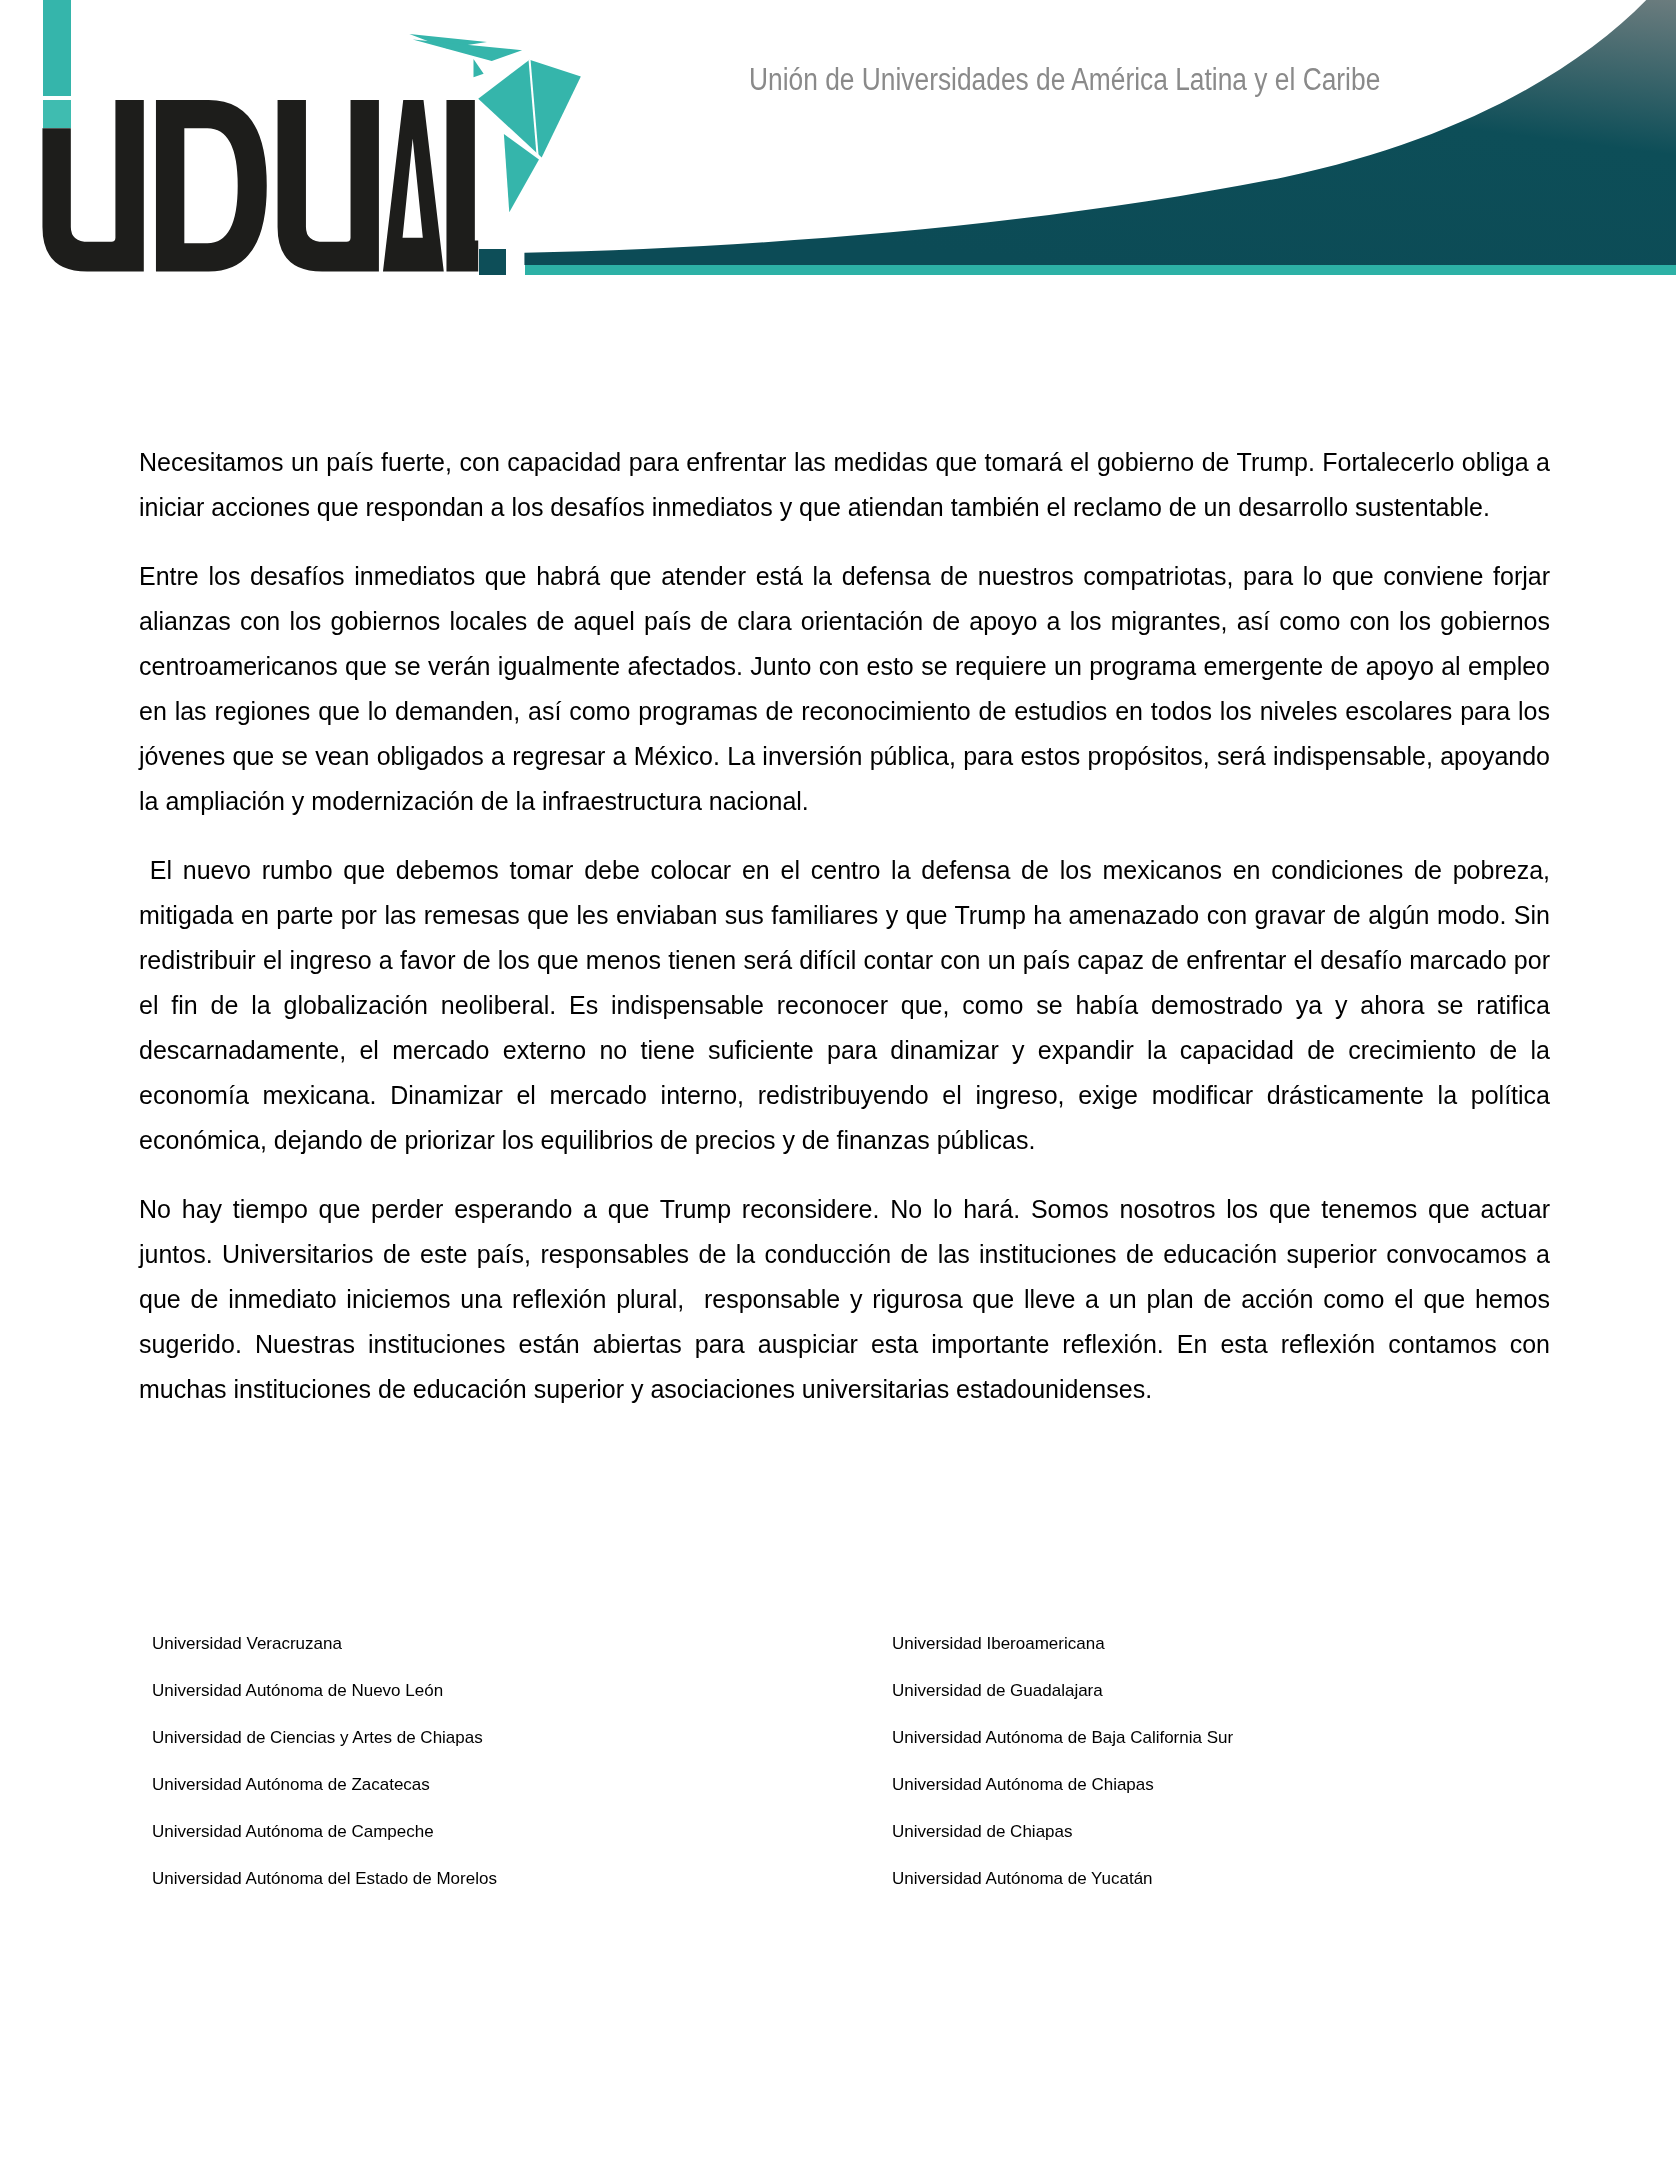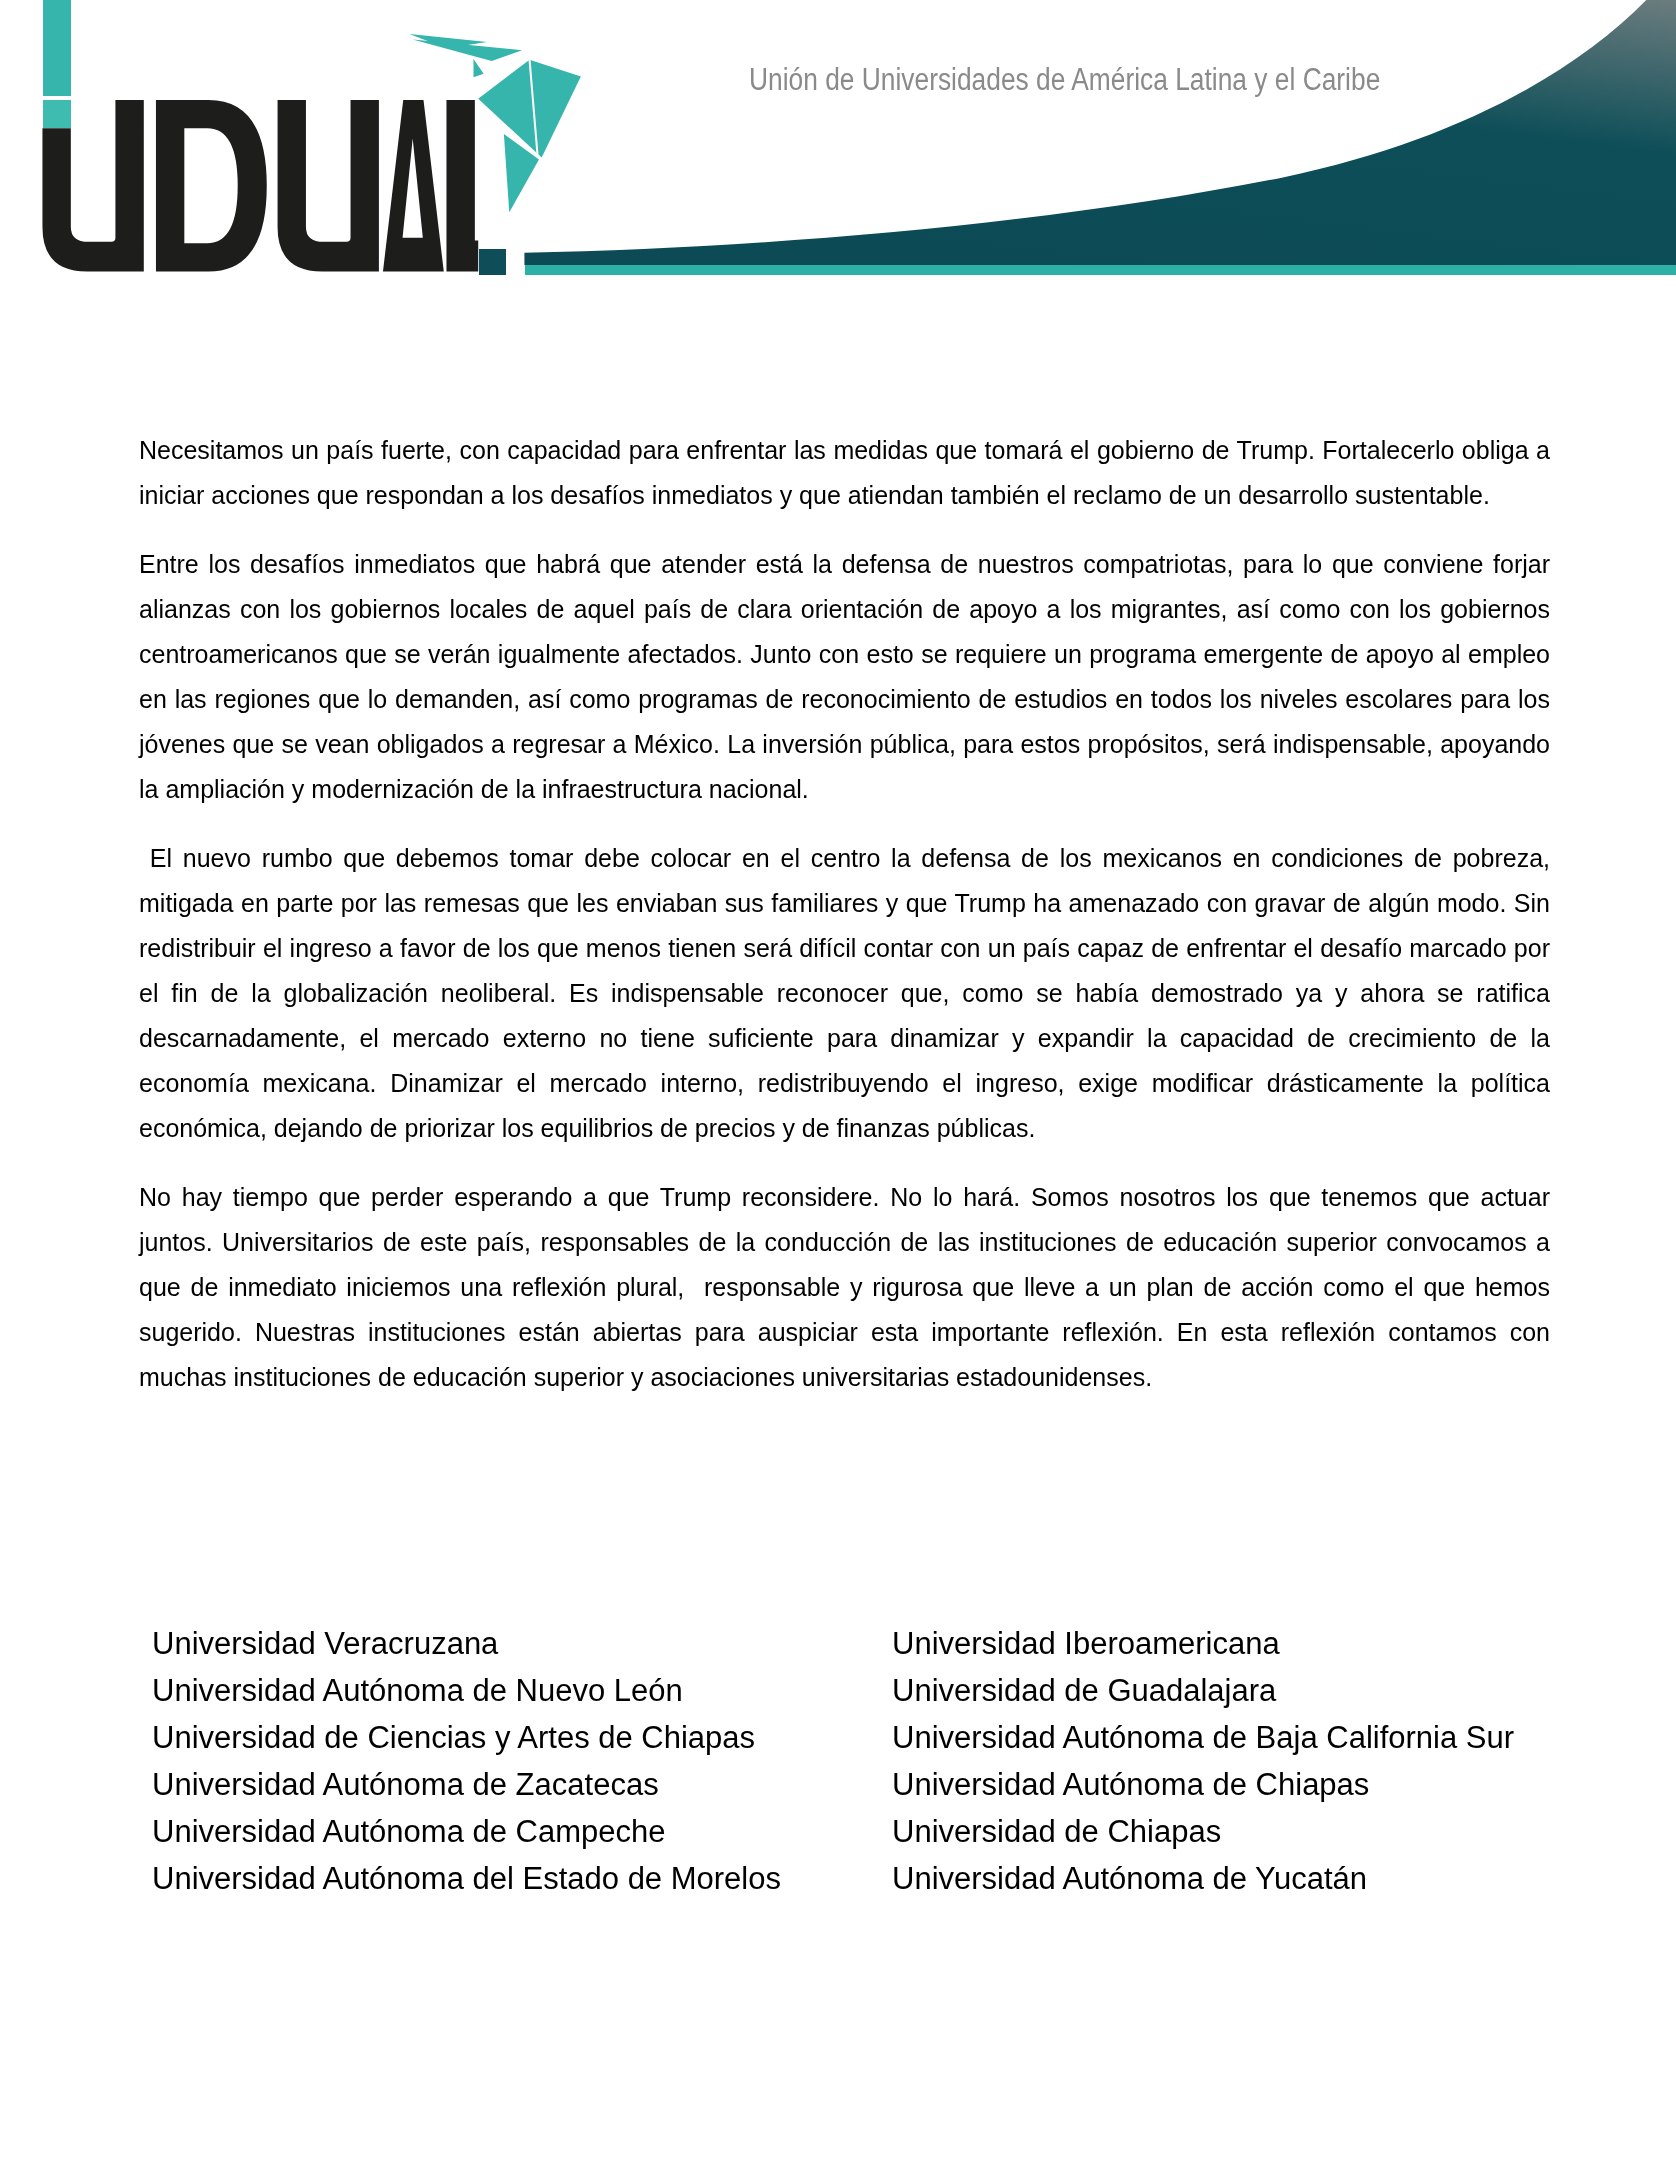--- a/index.html
+++ b/index.html
@@ -13,27 +13,27 @@
   .header-block{position:absolute;left:479px;top:249px;width:27px;height:26px;background:#0d4e58;}
   .vbar-top{position:absolute;left:43px;top:0;width:28px;height:96px;background:#35b5ab;}
   .vbar-top2{position:absolute;left:43px;top:100px;width:28px;height:28px;background:#3fbcb0;}
   .logotype{position:absolute;left:37px;top:0;width:446px;height:277px;display:block;}
   .bird{position:absolute;left:406px;top:0;width:351px;height:284px;display:block;}
   .org-title{
     position:absolute;left:749px;top:62px;font-size:31px;line-height:35px;color:#8a8a8a;
     white-space:nowrap;transform:scaleX(0.85);transform-origin:left center;letter-spacing:0px;
   }
   
-  .content{position:absolute;left:139px;top:428px;width:1411px;}
+  .content{position:absolute;left:139px;top:440px;width:1411px;}
   .content p{
     margin:0 0 24px 0;font-size:25px;line-height:45px;text-align:justify;
     white-space:pre-wrap;color:#000000;
   }
   
-  .uni-col{position:absolute;top:1620px;font-size:31px;line-height:47px;color:#000000;}
+  .uni-col{position:absolute;top:1620px;font-size:17px;line-height:47px;color:#000000;}
   .uni-col-left{left:152px;width:730px;}
   .uni-col-right{left:892px;width:676px;}
   .uni-item{white-space:nowrap;}
   
   .page-number{position:absolute;left:1522px;top:2035px;font-size:21px;color:#000000;}
   .bottom-bar{position:absolute;left:58px;top:2039px;width:28px;height:144px;background:#2fb2a7;}
 </style>
 </head>
 <body>
 

